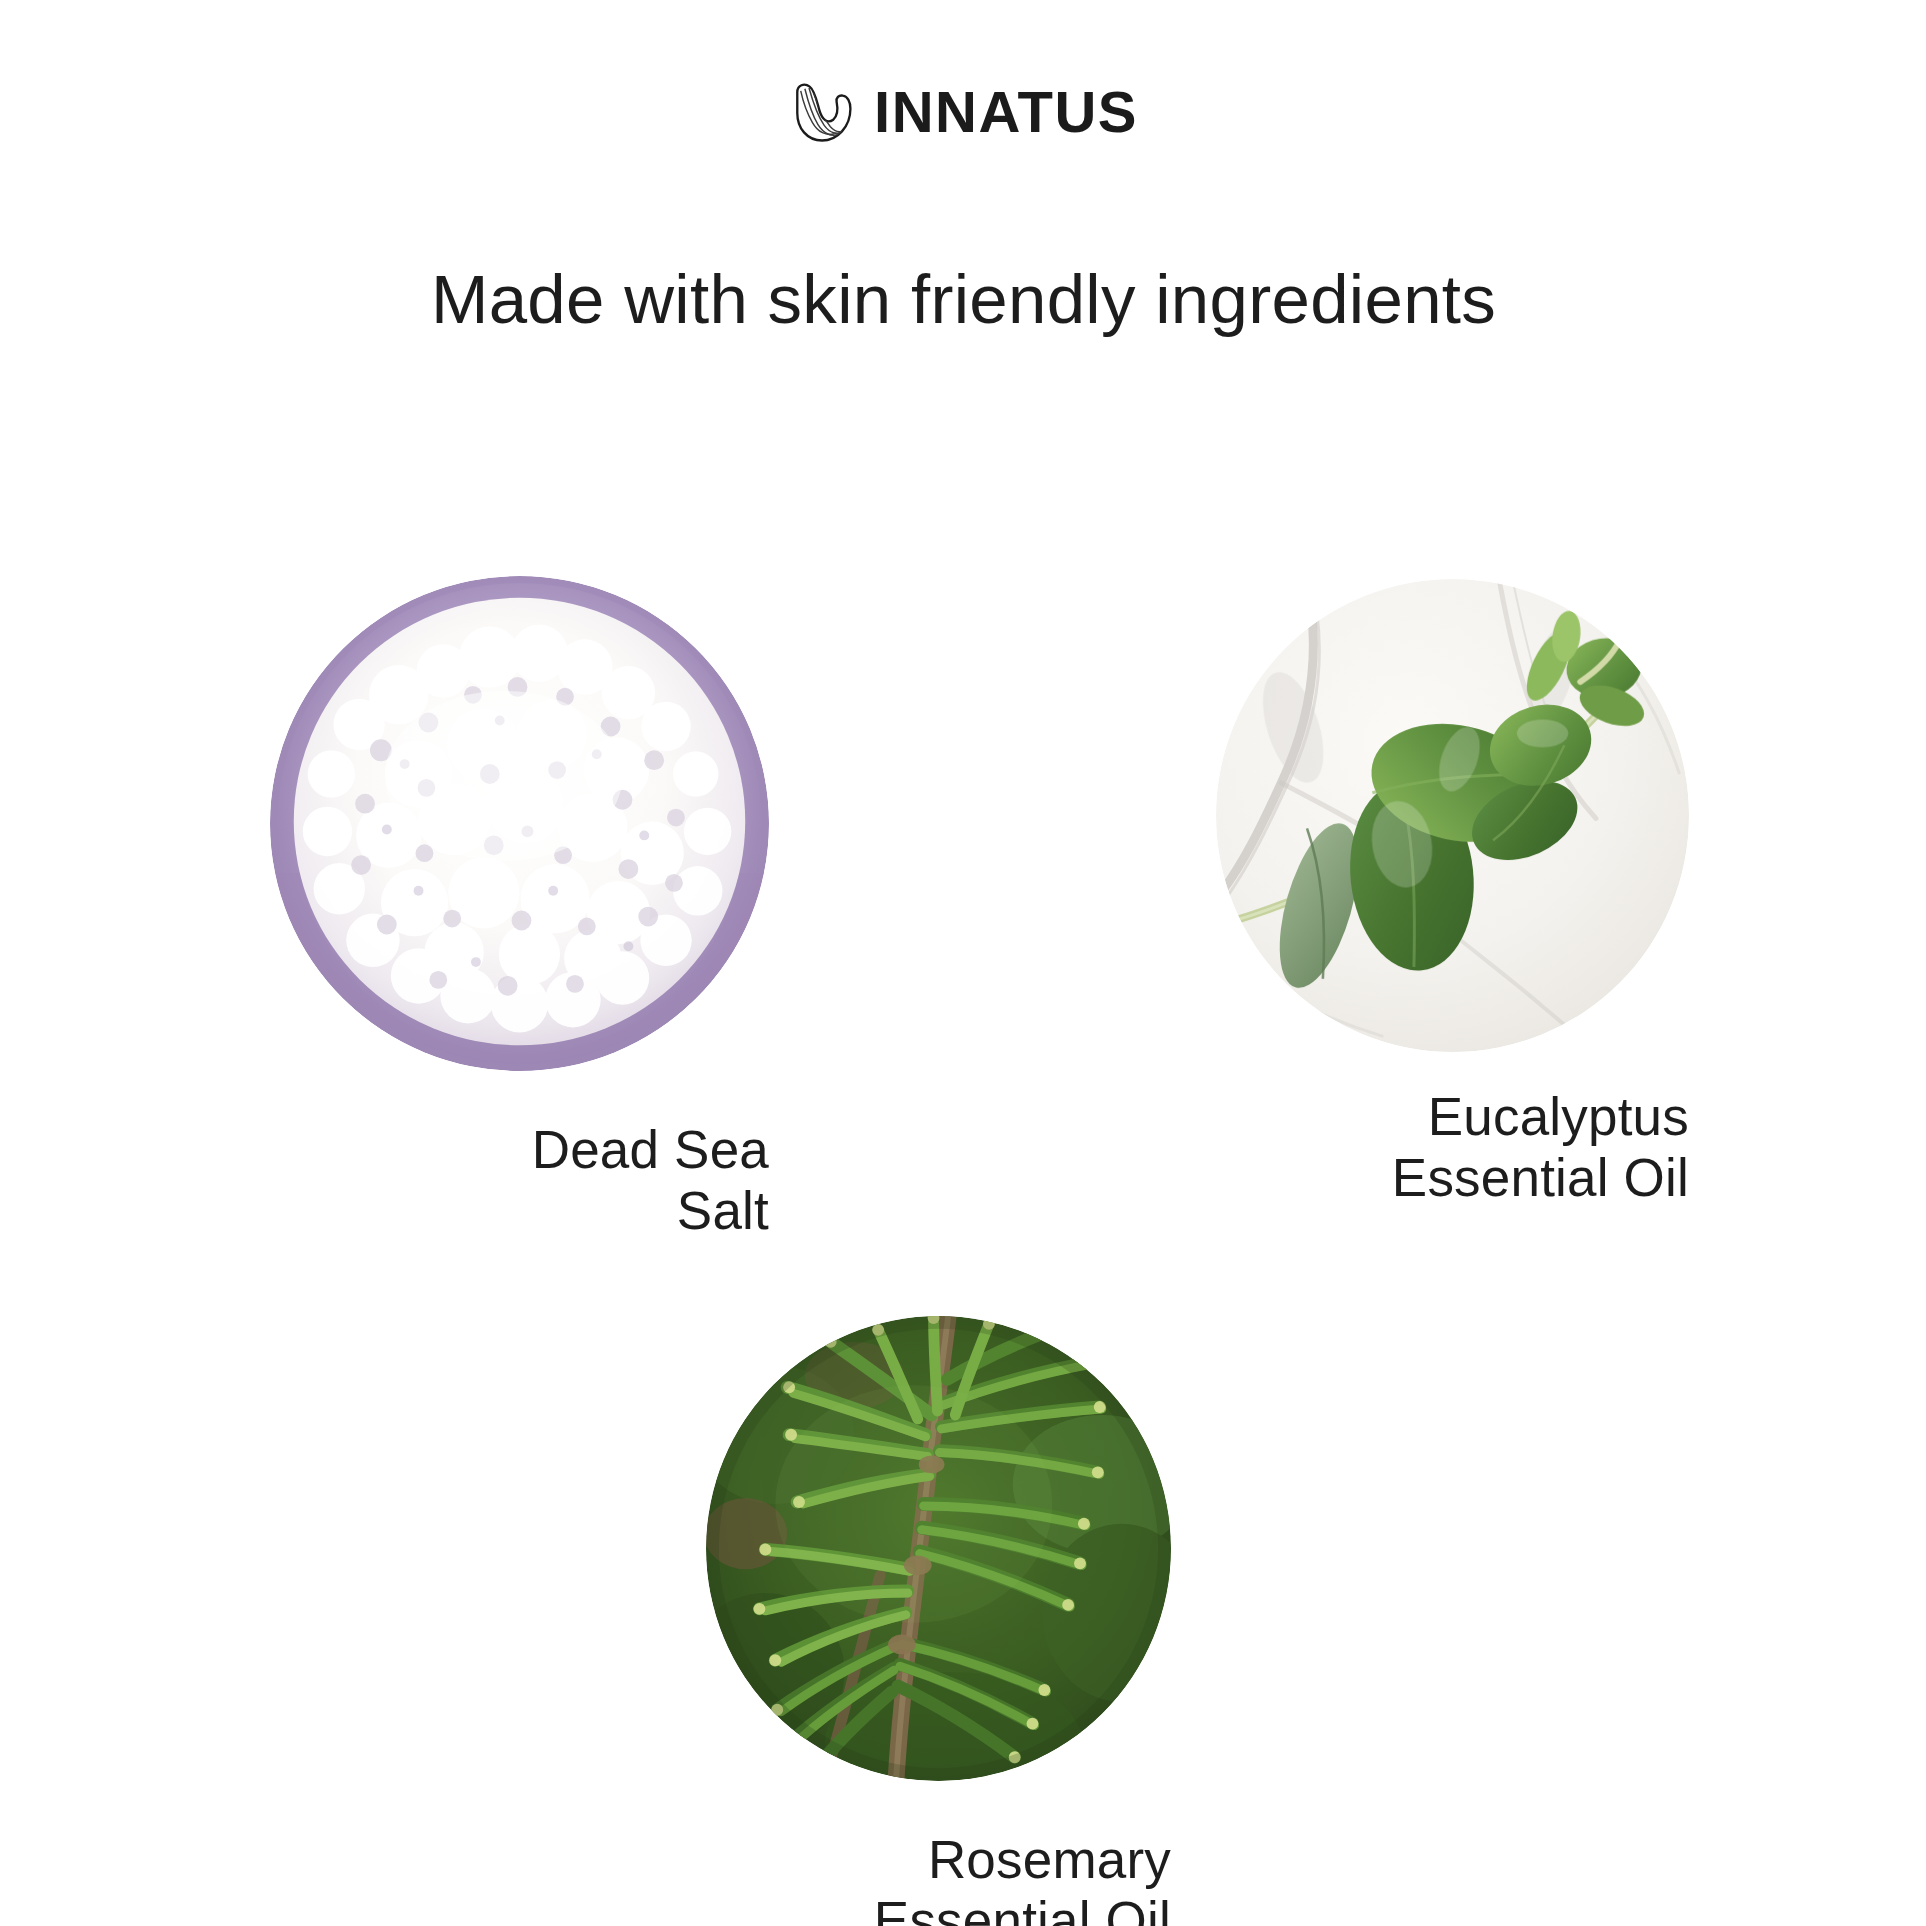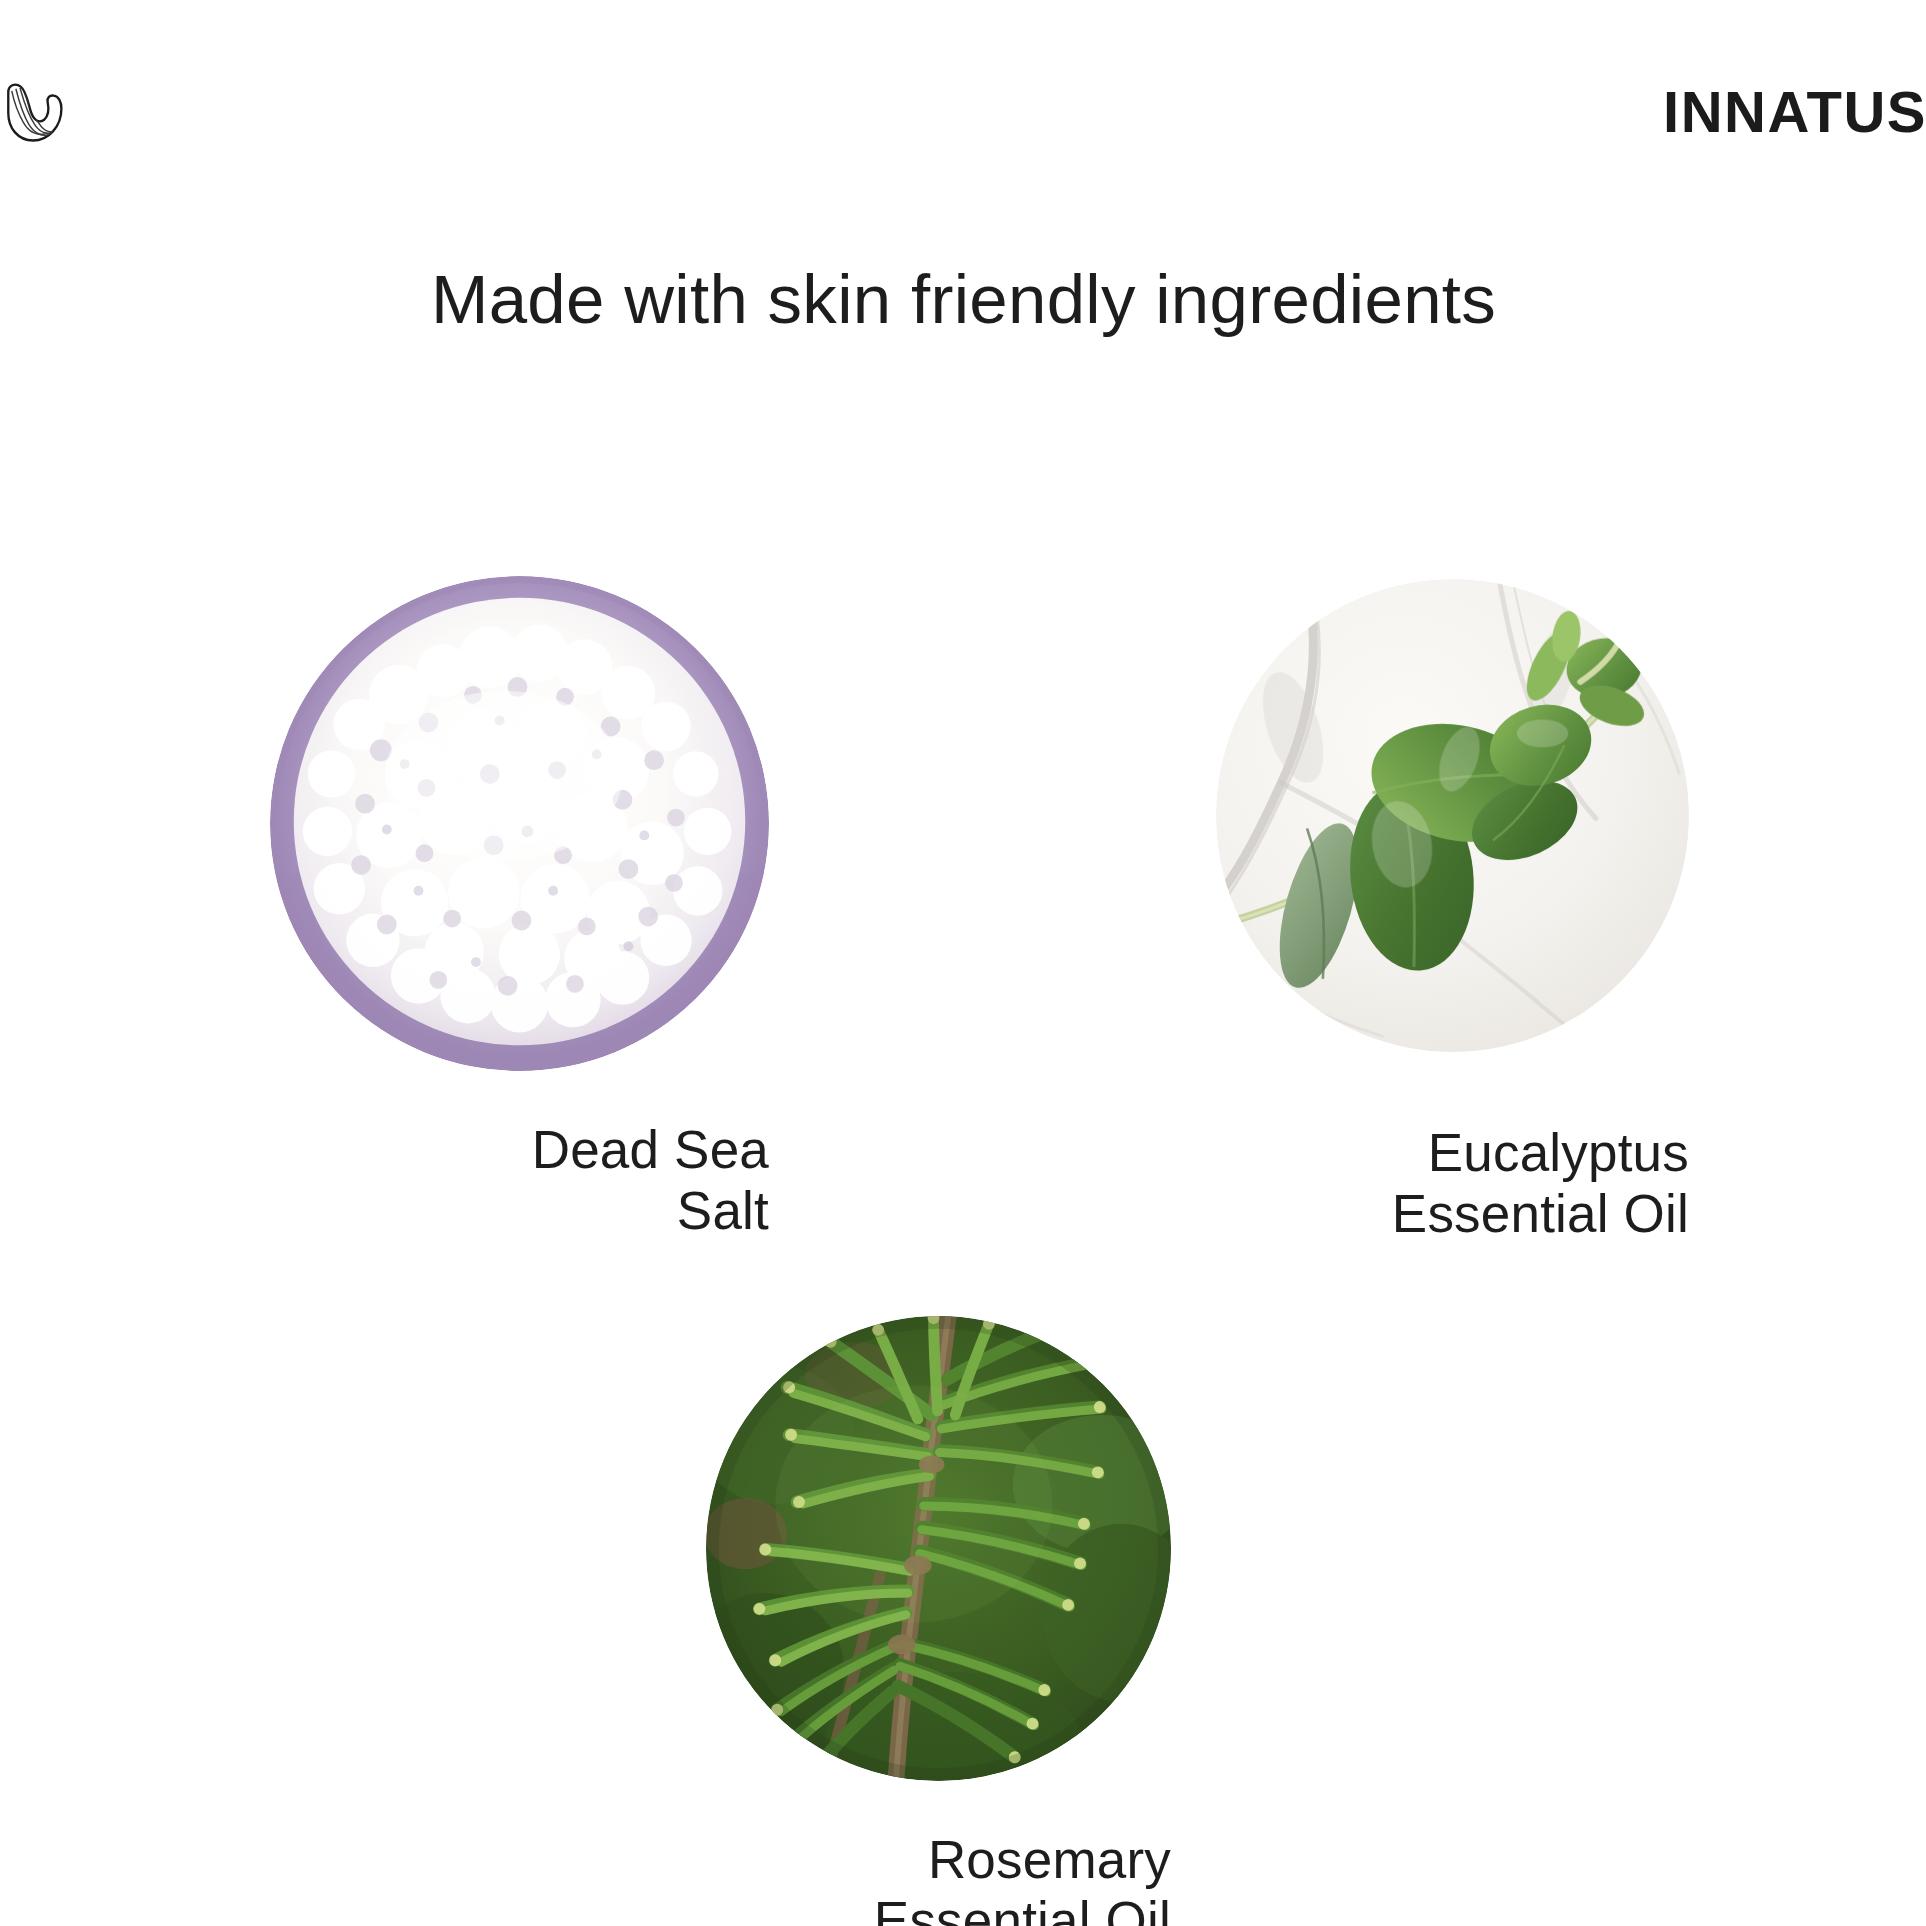--- a/index.html
+++ b/index.html
@@ -20,21 +20,21 @@
   }
 
   
   .brand {
     position: absolute;
     top: 77px;
     left: 0;
     width: 1927px;
     display: flex;
     align-items: center;
-    justify-content: space-between;
+    justify-content: center;
     gap: 16px;
   }
 
   .brand-mark {
     width: 69px;
     height: 69px;
     flex: 0 0 auto;
     display: block;
   }
 
@@ -87,21 +87,21 @@
 
   
   #item-salt       { left: 270px;  top: 576px;  width: 499px; }
   #item-eucalyptus { left: 1216px; top: 579px;  width: 473px; }
   #item-rosemary   { left: 706px;  top: 1316px; width: 465px; }
 
   #item-salt .circle       { width: 499px; height: 495px; }
   #item-eucalyptus .circle { width: 473px; height: 473px; }
   #item-rosemary .circle   { width: 465px; height: 465px; }
 
-  #item-eucalyptus .caption { margin-top: 70px; }
+  #item-eucalyptus .caption { margin-top: 34px; }
   #item-rosemary   .caption { margin-top: 48px; }
 
   .circle-art { position: absolute; inset: 0; width: 100%; height: 100%; display: block; }
 </style>
 </head>
 <body>
 
 <div class="page">
 
   <div class="brand">

